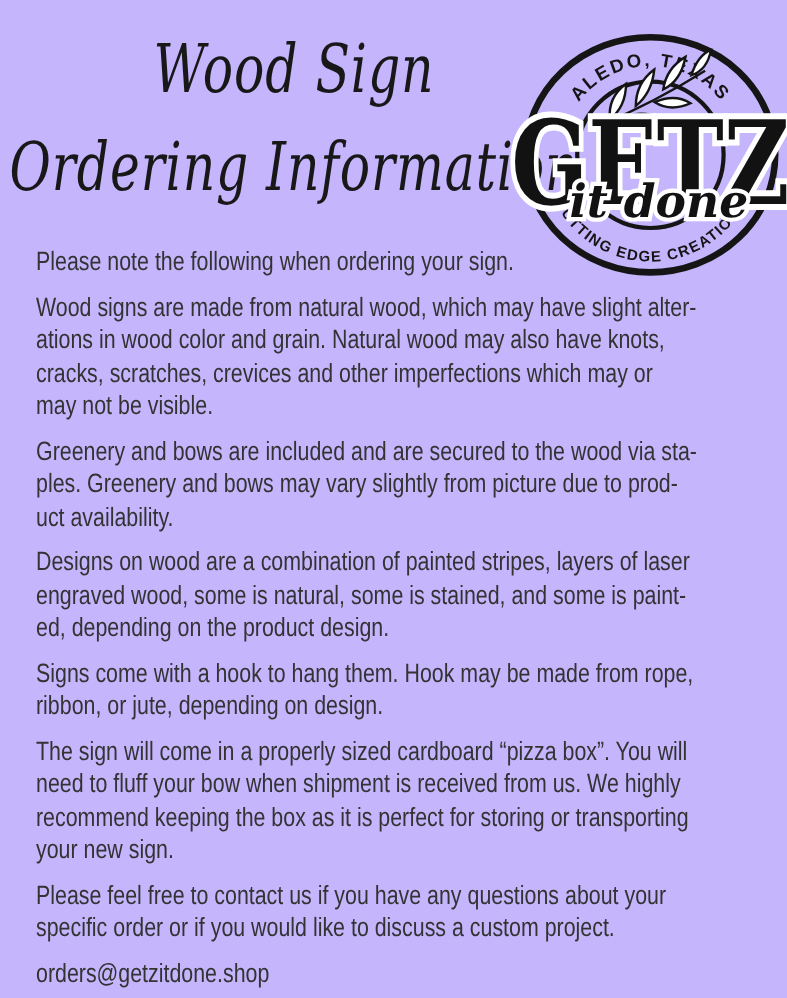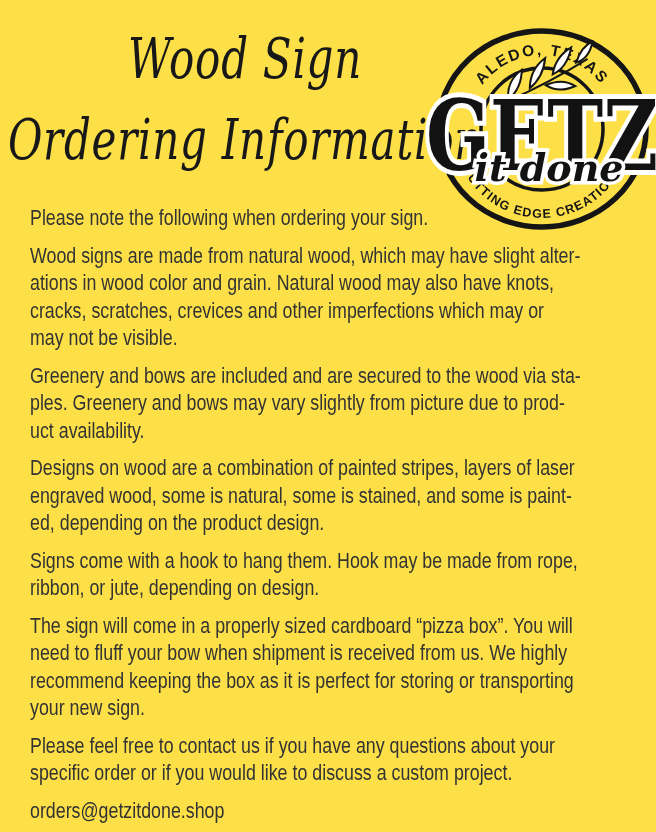--- a/index.html
+++ b/index.html
@@ -10,21 +10,21 @@
   body {
     width: 656px;
     height: 832px;
     position: relative;
     overflow: hidden;
     font-family: "Liberation Sans", sans-serif;
   }
   .page {
     position: absolute;
     inset: 0;
-    background: #fde047;
+    background: #c4b5fd;
   }
   
   .title-block {
     position: absolute;
     left: 5px;
     top: 20px;
     width: 640px;
     transform: scaleX(0.75);
     transform-origin: top left;
     text-align: center;

